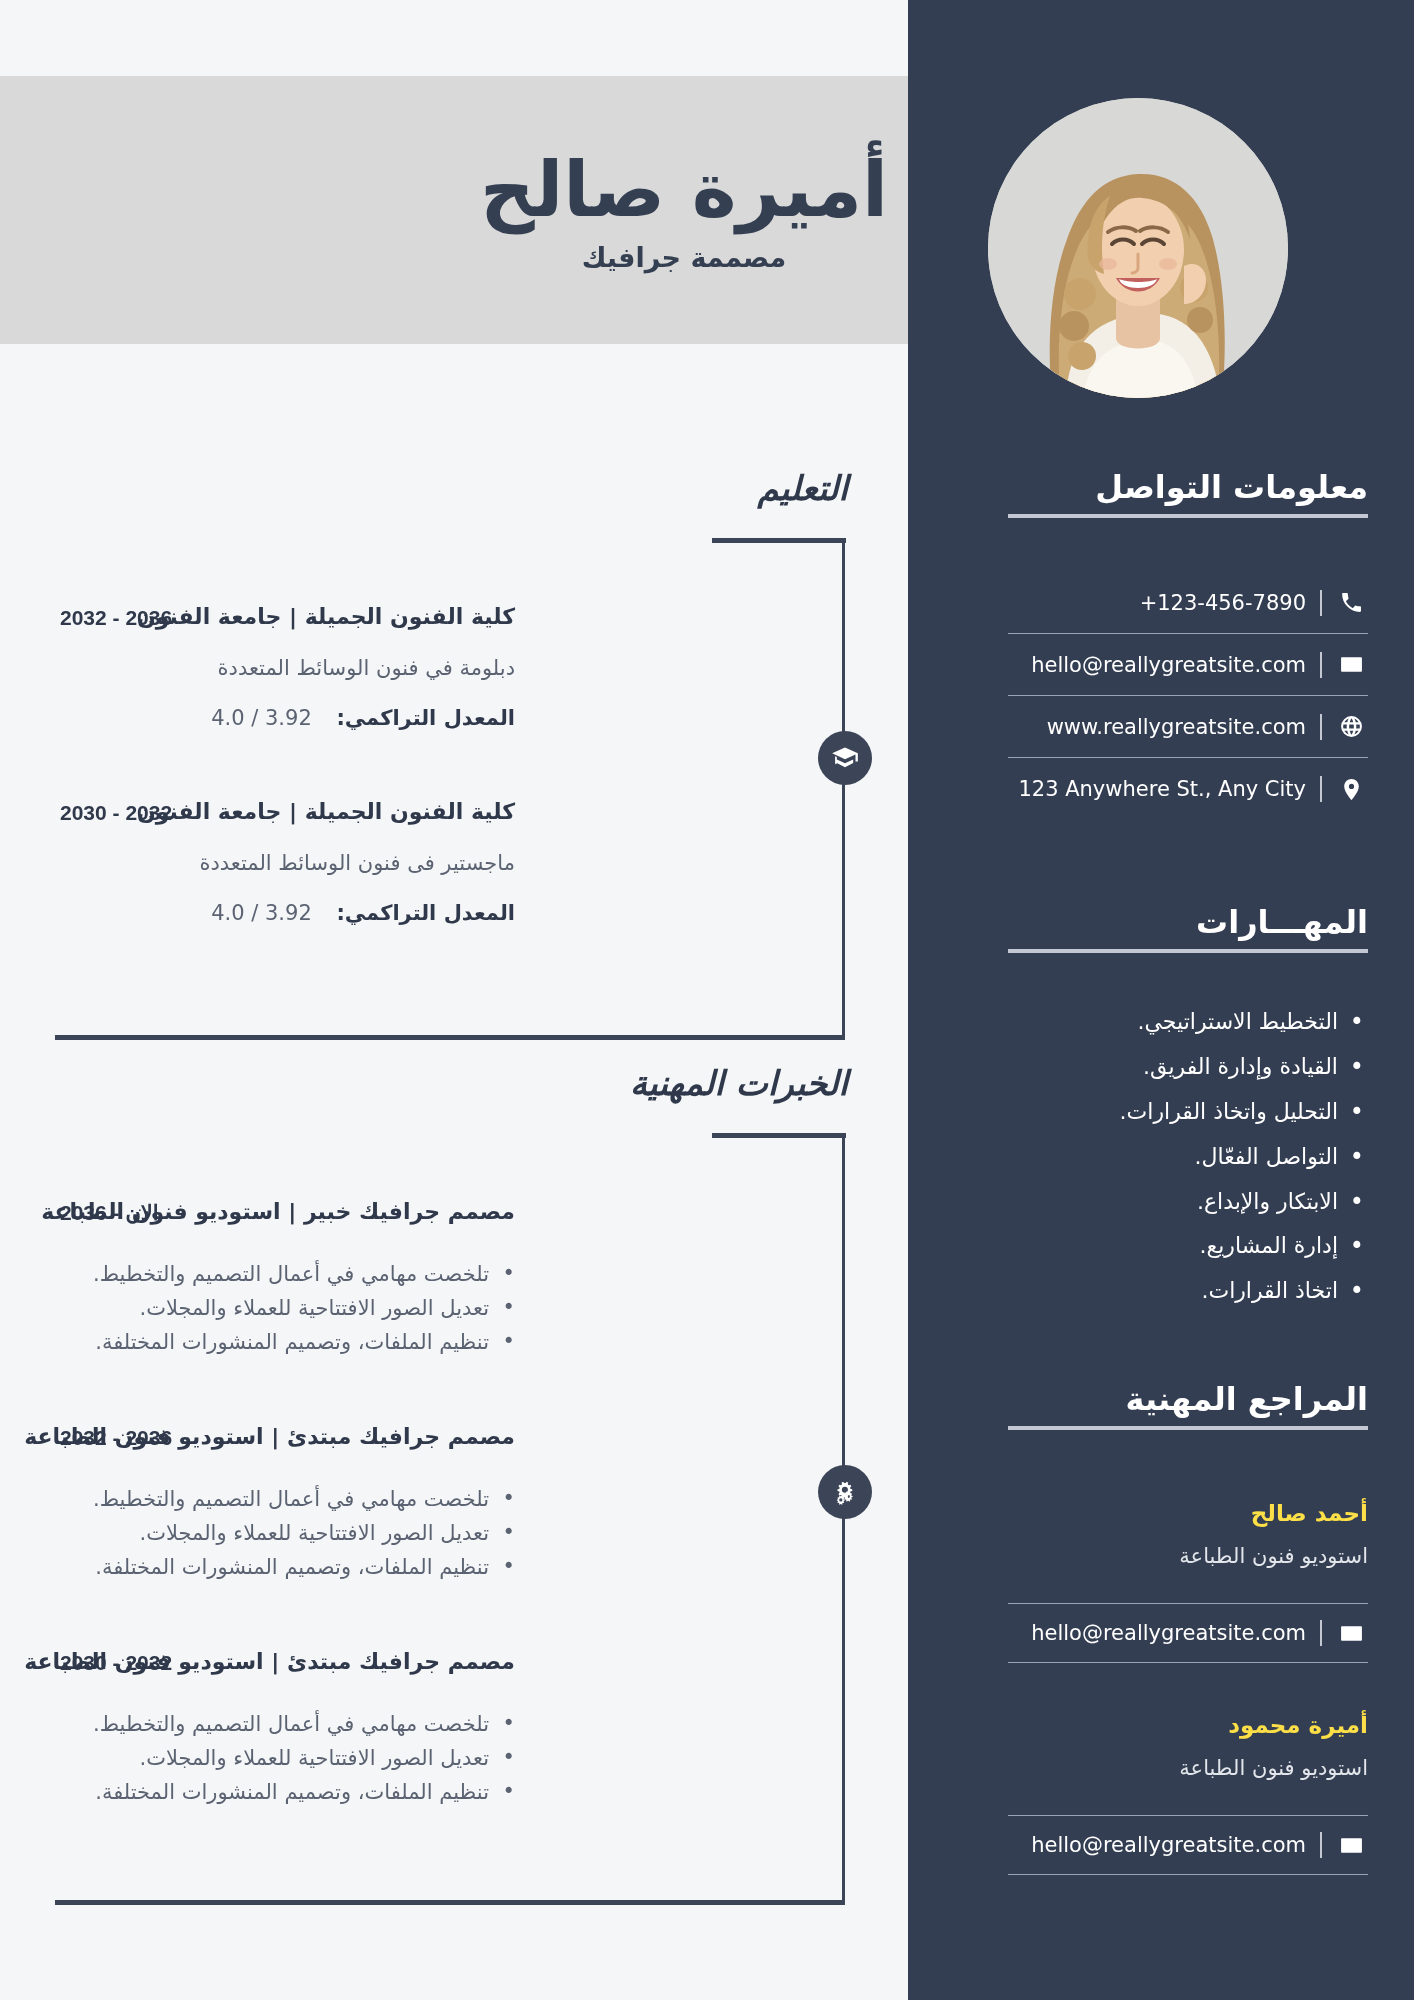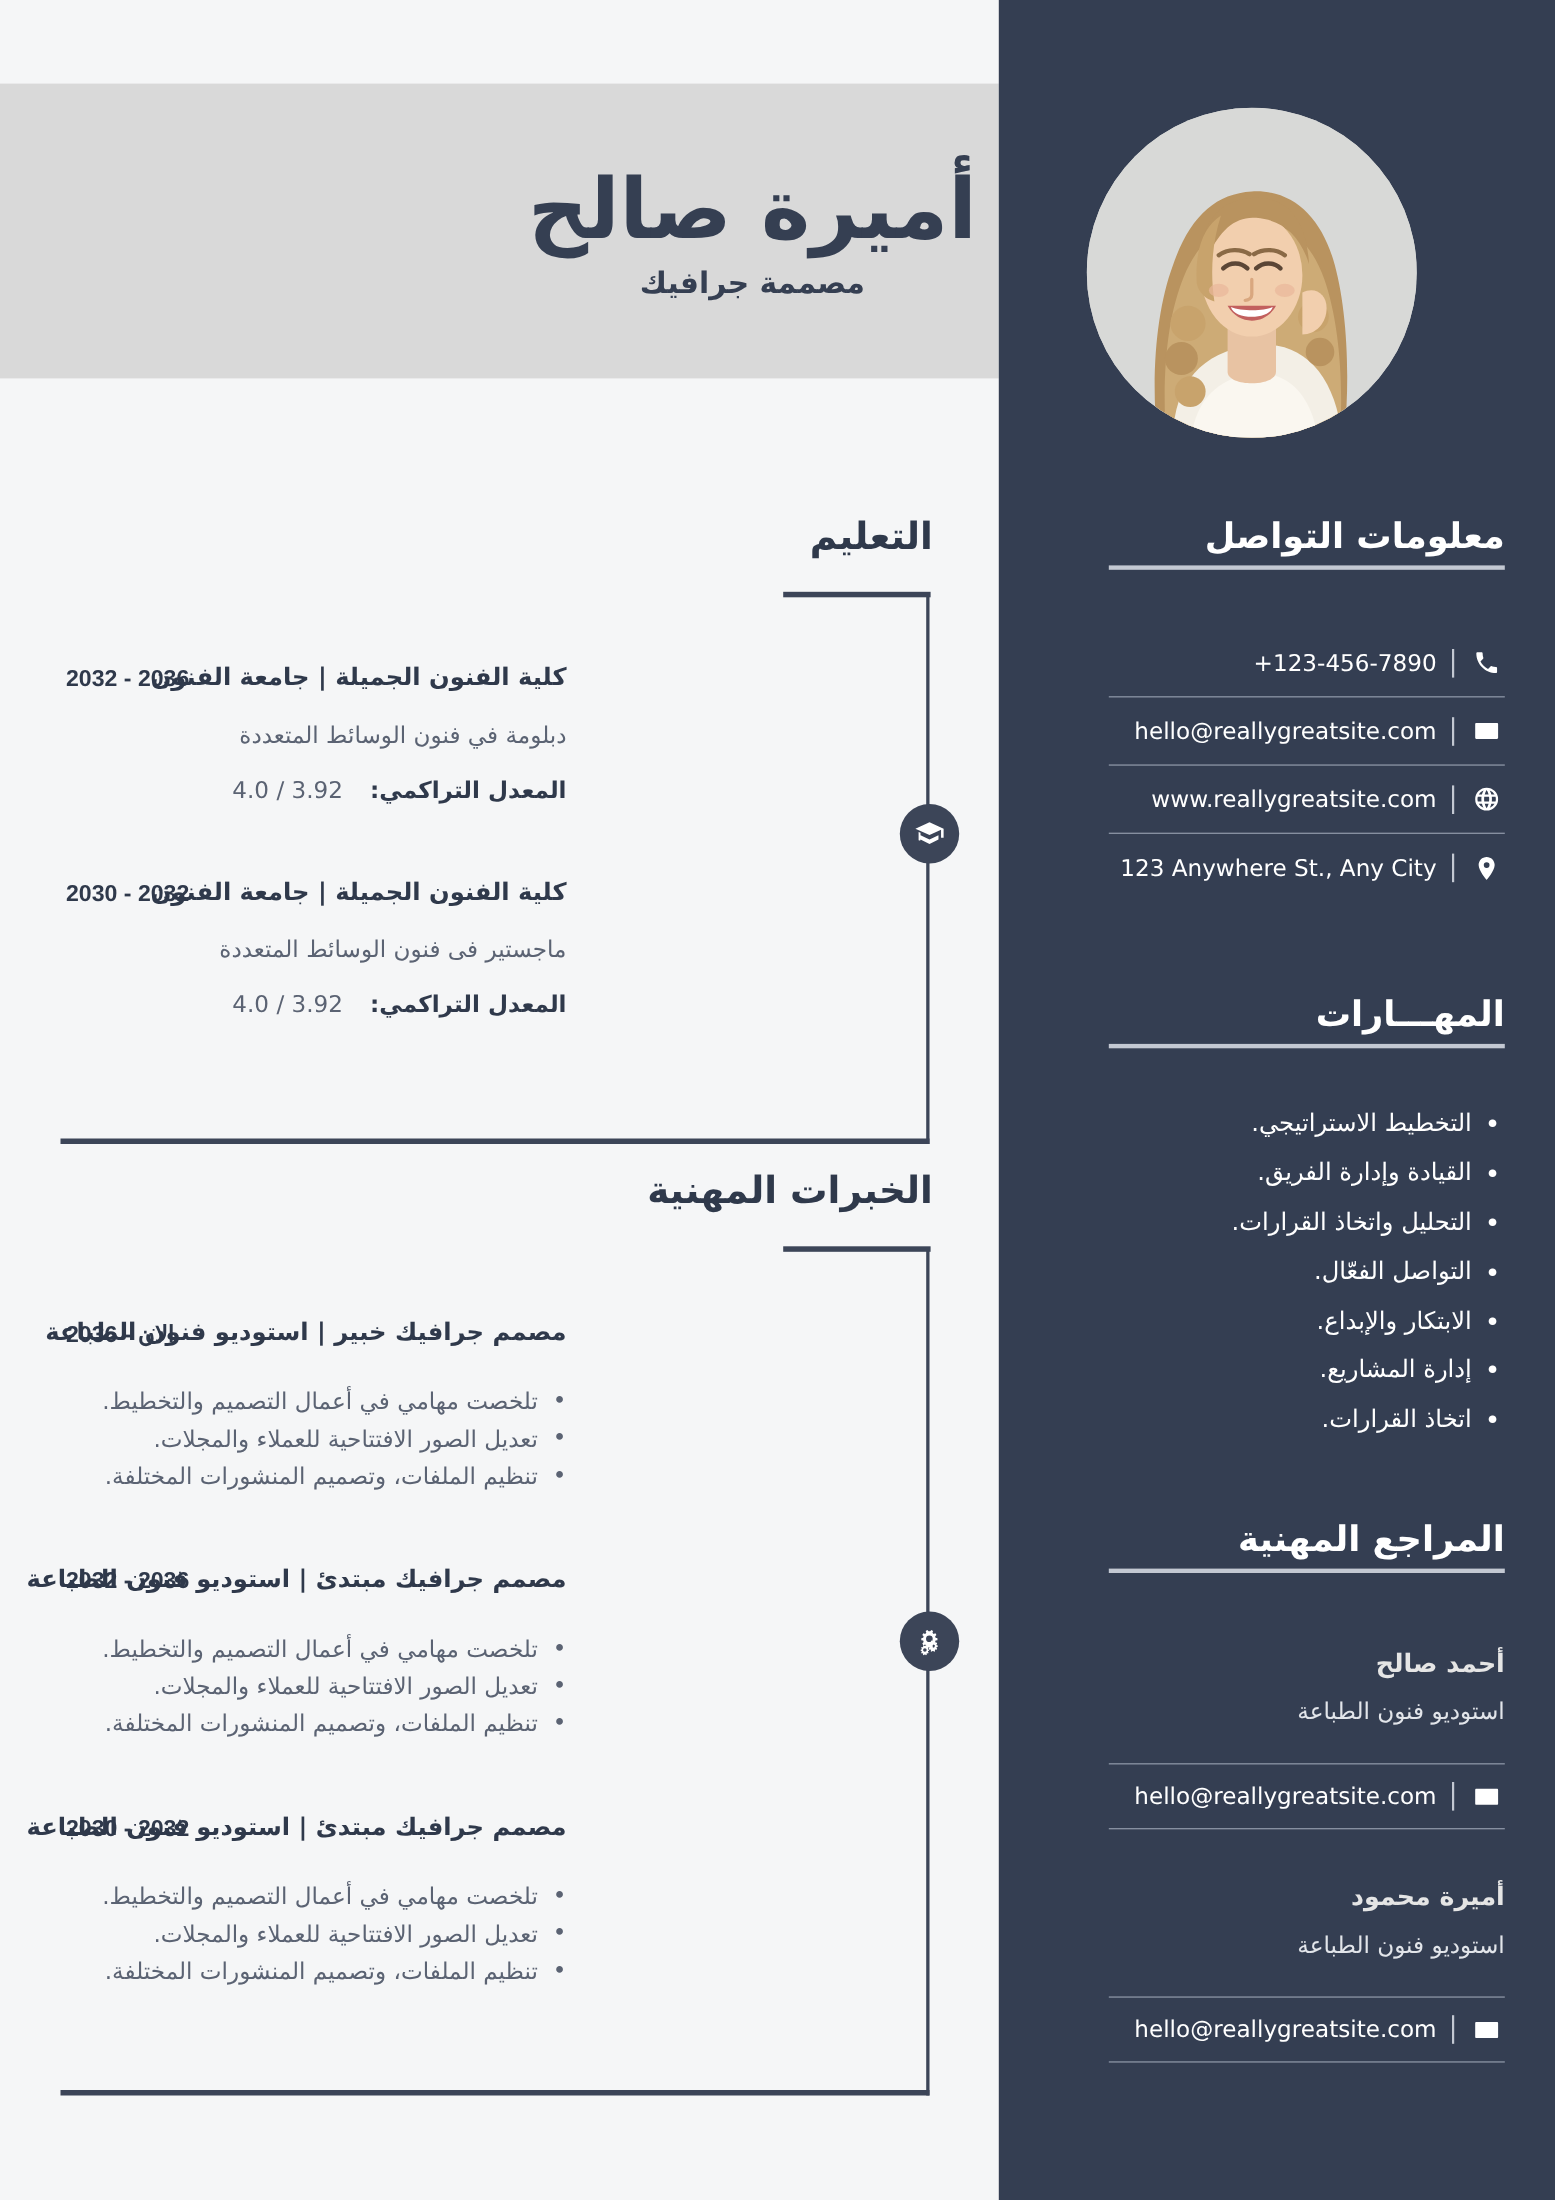--- a/index.html
+++ b/index.html
@@ -43,20 +43,21 @@
   }
 
   
   .sec-head{
     position:absolute; right:60px;
     text-align:right; direction:rtl;
   }
   .sec-head .t{
     font-size:34px; font-weight:700; color:#2f394b;
     line-height:1.1;
+    font-style:italic;
   }
 
   
   .bracket{
     position:absolute;
     border-right:3px solid #3c4558;
     border-bottom:5px solid #3c4558;
   }
   .bracket-top-cap{
     position:absolute;
@@ -170,21 +171,21 @@
     position:relative; padding-right:30px; white-space:nowrap;
   }
   ul.skills li:before{
     content:"•"; position:absolute; right:4px; top:-2px;
     font-size:24px; color:#ffffff;
   }
 
   
   .ref-name{
     position:absolute; right:46px;
-    font-size:23px; font-weight:700; color:#e5e5e5;
+    font-size:23px; font-weight:700; color:#fde047;
     direction:rtl; text-align:right; white-space:nowrap;
   }
   .ref-org{
     position:absolute; right:46px;
     font-size:21px; font-weight:400; color:#e2e5ea;
     direction:rtl; text-align:right; white-space:nowrap;
   }
   .ref-mailrow{
     position:absolute; right:46px; width:360px; height:60px;
     display:flex; align-items:center;

